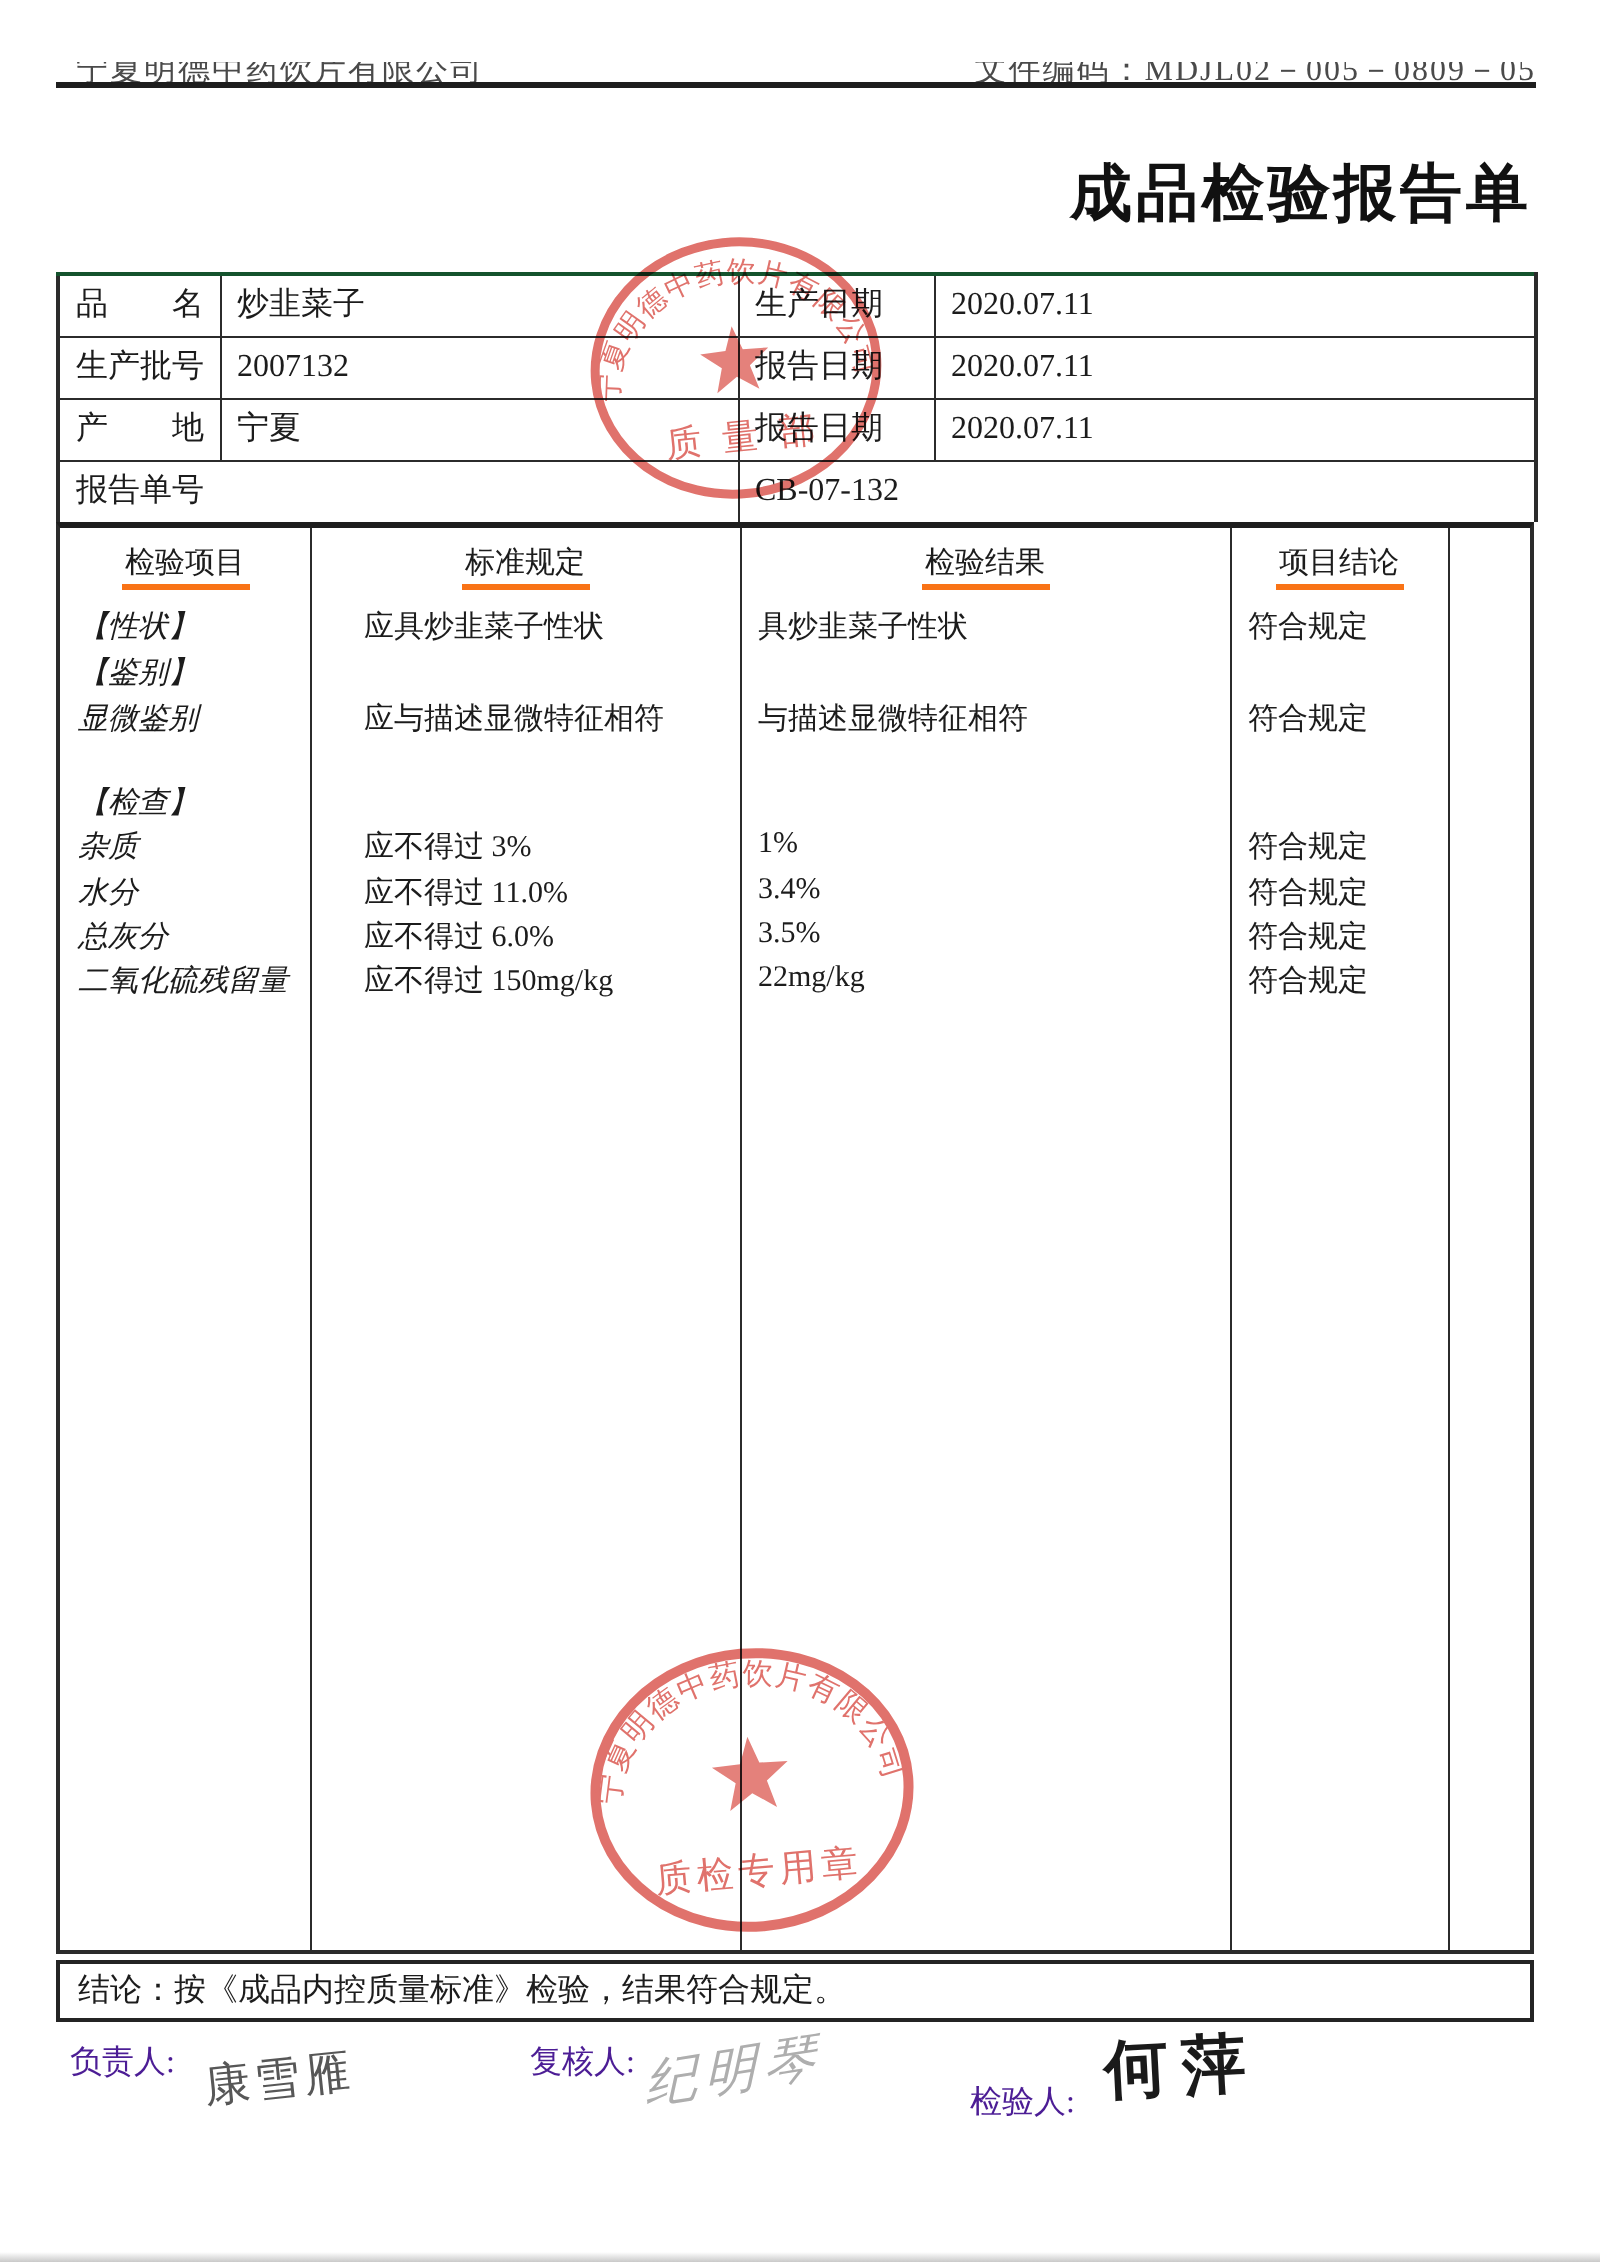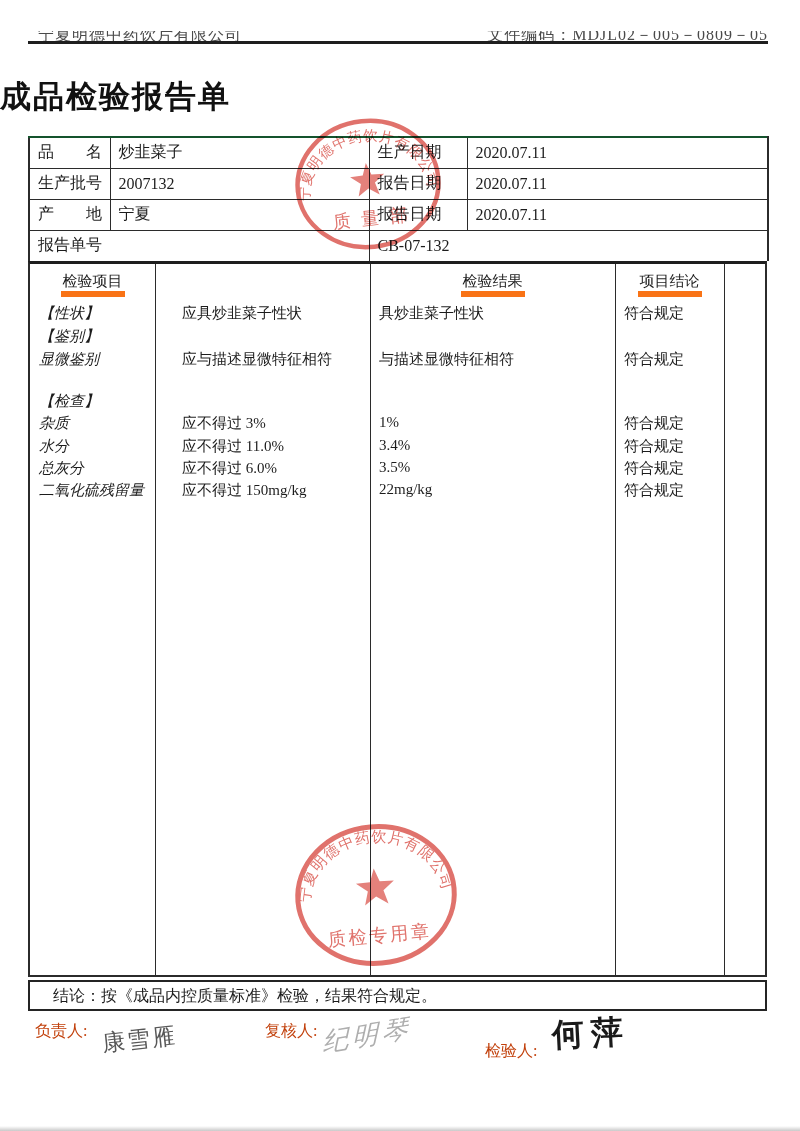--- a/index.html
+++ b/index.html
@@ -9,56 +9,56 @@
   .page { position:absolute; inset:0; background:#fff; }
 
   
   .hdr-text { position:absolute; top:25px; font-size:16px; color:#4a4a4a; white-space:nowrap; letter-spacing:1px; }
   .hdr-left  { left:38px; }
   .hdr-right { right:32px; }
   .hdr-cover { position:absolute; left:0; top:0; width:800px; height:31px; background:#fff; z-index:2; }
   .hdr-rule  { position:absolute; left:28px; top:41px; width:740px; height:3px; background:#1e1e1e; z-index:3; }
 
   
-  .title { position:absolute; left:0; top:76px; width:766px; text-align:left;
+  .title { position:absolute; left:0; top:76px; width:766px; text-align:right;
            font-size:31px; font-weight:700; letter-spacing:2px; color:#111; }
 
   
   table.info { position:absolute; left:28px; top:136px; width:739px;
                border-collapse:collapse; table-layout:fixed; font-size:16px; }
   table.info td { border:1px solid #2b2b2b; height:31px; padding:0 0 0 8px;
                   vertical-align:middle; white-space:nowrap; overflow:hidden; }
   table.info tr td:first-child { border-left:2px solid #2b2b2b; }
   table.info tr td:last-child  { border-right:2px solid #2b2b2b; }
   table.info tr:first-child td { border-top:2px solid #14532d; }
   table.info tr:last-child td  { border-bottom:0; }
 
   
   .results { position:absolute; left:28px; top:261px; width:739px; height:716px;
              border:2px solid #2b2b2b; border-top:3px solid #1e1e1e; font-size:15px; }
   .vline { position:absolute; top:0; bottom:0; width:1px; background:#2b2b2b; }
   .v1 { left:125px; } .v2 { left:340px; } .v3 { left:585px; } .v4 { left:694px; }
   .rt-head { position:absolute; top:8px; left:0; right:0; height:22px; }
   .rt-head span { position:absolute; text-align:center; }
-  .rt-head b { font-weight:400; border-bottom:6px solid #f97316; padding:0 2px 2px 2px; }
+  .rt-head b { font-weight:400; border-bottom:3px solid #f97316; padding:0 2px 2px 2px; }
   .h1 { left:0;   width:125px; } .h2 { left:125px; width:215px; }
   .h3 { left:340px; width:245px; } .h4 { left:585px; width:109px; }
   .rline { position:absolute; left:0; right:0; height:22px; }
   .rline span { position:absolute; white-space:nowrap; }
   .c1 { left:9px;font-style:italic; } .c2 { left:134px;margin-left:18px; } .c3 { left:349px; } .c4 { left:594px; }
   .r1 { top:40px; } .r2 { top:63px; } .r3 { top:86px; } .r4 { top:128px; }
   .r5 { top:150px; } .r6 { top:173px; } .r7 { top:195px; } .r8 { top:217px; }
 
   
   .conclusion { position:absolute; left:28px; top:980px; width:739px; height:31px;
                 border:2px solid #242424; font-size:16px; line-height:27px;
-                padding-left:23px; white-space:nowrap; }
-
-  
-  .sig-label { position:absolute; top:1021px; font-size:16px; color:#c2410c; }
+                padding-left:9px; white-space:nowrap; }
+
+  
+  .sig-label { position:absolute; top:1021px; font-size:16px; color:#4c1d95; }
   .sl1 { left:35px; } .sl2 { left:265px; } .sl3 { left:485px;margin-top:20px; }
   .hand { position:absolute; white-space:nowrap; }
   .hand-resp { left:102px; top:1024px; font-size:23px; color:#3a3a3a;
                transform:rotate(-6deg); letter-spacing:2px; opacity:.85; }
   .hand-review { left:322px; top:1018px; font-size:26px; color:#9a9a9a; font-style:italic;
                  transform:rotate(-9deg) skewX(-8deg); letter-spacing:4px; opacity:.8; }
   .hand-insp { left:552px; top:1012px; font-size:32px; color:#1a1a1a; font-weight:700;
                transform:rotate(-3deg); letter-spacing:7px; }
 
   
@@ -115,20 +115,21 @@
     </table>
 
   <div class="results">
     <div class="vline v1"></div>
     <div class="vline v2"></div>
     <div class="vline v3"></div>
     <div class="vline v4"></div>
 
     <div class="rt-head">
       <span class="h1"><b>检验项目</b></span>
+      <span class="h2"><b>标准规定</b></span>
       <span class="h3"><b>检验结果</b></span>
       <span class="h4"><b>项目结论</b></span>
     </div>
 
     <div class="rline r1">
       <span class="c1">【性状】</span>
       <span class="c2">应具炒韭菜子性状</span>
       <span class="c3">具炒韭菜子性状</span>
       <span class="c4">符合规定</span>
     </div>

